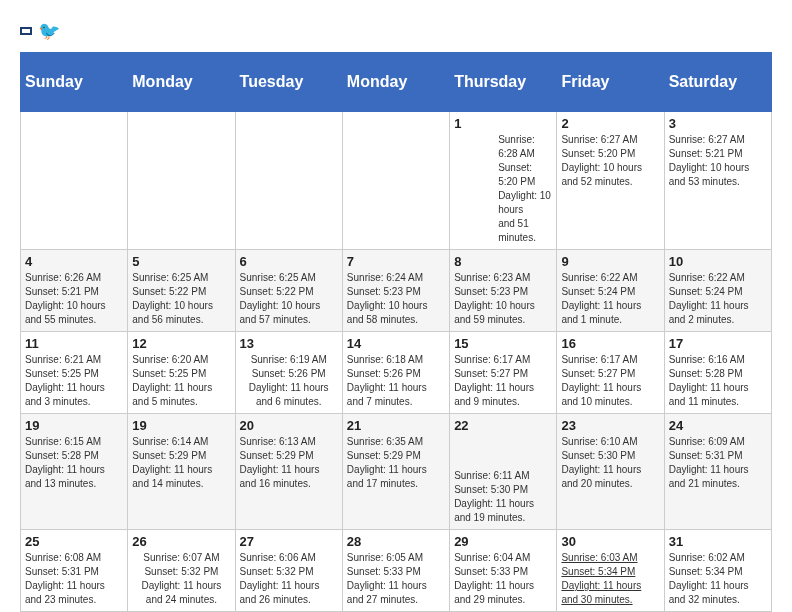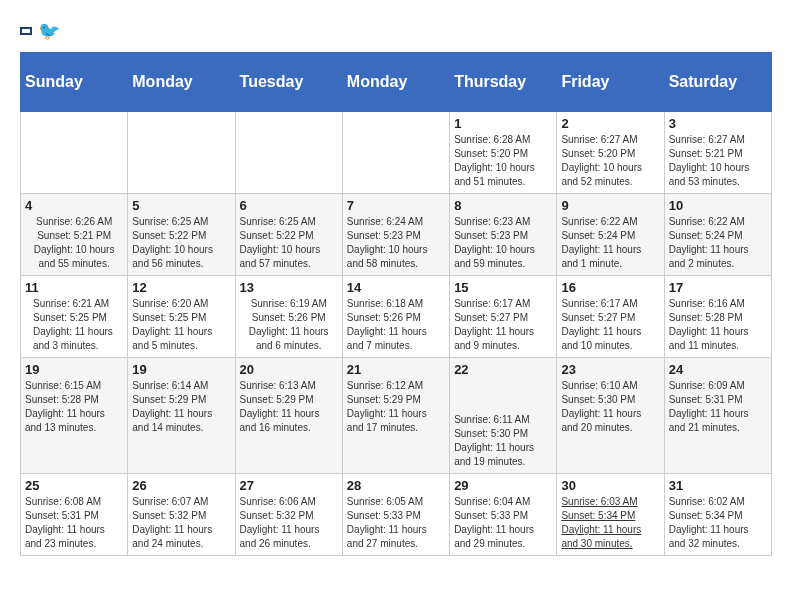--- a/index.html
+++ b/index.html
@@ -126,21 +126,21 @@
       </tr>
   </thead>
   <tbody id="calendar-body">
   <tr>
         <td class="empty"></td>
         <td class="empty"></td>
         <td class="empty"></td>
         <td class="empty"></td>
         <td>
           <div class="day-number">1</div>
-          <div class="day-info" style="white-space: pre-line;">Sunrise: 6:28 AM
+          <div class="day-info" style="white-space: pre-line; margin-left: 44px;">Sunrise: 6:28 AM
 Sunset: 5:20 PM
 Daylight: 10 hours
 and 51 minutes.</div>
         </td>
         <td>
           <div class="day-number">2</div>
           <div class="day-info" style="white-space: pre-line;">Sunrise: 6:27 AM
 Sunset: 5:20 PM
 Daylight: 10 hours
 and 52 minutes.</div>
@@ -149,21 +149,21 @@
           <div class="day-number">3</div>
           <div class="day-info" style="white-space: pre-line;">Sunrise: 6:27 AM
 Sunset: 5:21 PM
 Daylight: 10 hours
 and 53 minutes.</div>
         </td>
       </tr>
       <tr>
         <td>
           <div class="day-number">4</div>
-          <div class="day-info" style="white-space: pre-line; text-align: center;">Sunrise: 6:26 AM
+          <div class="day-info" style="white-space: pre-line;">Sunrise: 6:26 AM
 Sunset: 5:21 PM
 Daylight: 10 hours
 and 55 minutes.</div>
         </td>
         <td>
           <div class="day-number">5</div>
           <div class="day-info" style="white-space: pre-line;">Sunrise: 6:25 AM
 Sunset: 5:22 PM
 Daylight: 10 hours
 and 56 minutes.</div>
@@ -200,21 +200,21 @@
           <div class="day-number">10</div>
           <div class="day-info" style="white-space: pre-line;">Sunrise: 6:22 AM
 Sunset: 5:24 PM
 Daylight: 11 hours
 and 2 minutes.</div>
         </td>
       </tr>
       <tr>
         <td>
           <div class="day-number">11</div>
-          <div class="day-info" style="white-space: pre-line; margin-left: 8px;">Sunrise: 6:21 AM
+          <div class="day-info" style="white-space: pre-line;">Sunrise: 6:21 AM
 Sunset: 5:25 PM
 Daylight: 11 hours
 and 3 minutes.</div>
         </td>
         <td>
           <div class="day-number">12</div>
           <div class="day-info" style="white-space: pre-line;">Sunrise: 6:20 AM
 Sunset: 5:25 PM
 Daylight: 11 hours
 and 5 minutes.</div>
@@ -272,21 +272,21 @@
         </td>
         <td>
           <div class="day-number">20</div>
           <div class="day-info" style="white-space: pre-line;">Sunrise: 6:13 AM
 Sunset: 5:29 PM
 Daylight: 11 hours
 and 16 minutes.</div>
         </td>
         <td>
           <div class="day-number">21</div>
-          <div class="day-info" style="white-space: pre-line;">Sunrise: 6:12 AM
+          <div class="day-info" style="white-space: pre-line;">Sunrise: 6:35 AM
 Sunset: 5:29 PM
 Daylight: 11 hours
 and 17 minutes.</div>
         </td>
         <td>
           <div class="day-number">22</div>
           <div class="day-info" style="white-space: pre-line; margin-top: 36px;">Sunrise: 6:11 AM
 Sunset: 5:30 PM
 Daylight: 11 hours
 and 19 minutes.</div>
@@ -309,21 +309,21 @@
       <tr>
         <td>
           <div class="day-number">25</div>
           <div class="day-info" style="white-space: pre-line;">Sunrise: 6:08 AM
 Sunset: 5:31 PM
 Daylight: 11 hours
 and 23 minutes.</div>
         </td>
         <td>
           <div class="day-number">26</div>
-          <div class="day-info" style="white-space: pre-line;">Sunrise: 6:07 AM
+          <div class="day-info" style="white-space: pre-line; text-align: center;">Sunrise: 6:07 AM
 Sunset: 5:32 PM
 Daylight: 11 hours
 and 24 minutes.</div>
         </td>
         <td>
           <div class="day-number">27</div>
           <div class="day-info" style="white-space: pre-line;">Sunrise: 6:06 AM
 Sunset: 5:32 PM
 Daylight: 11 hours
 and 26 minutes.</div>

